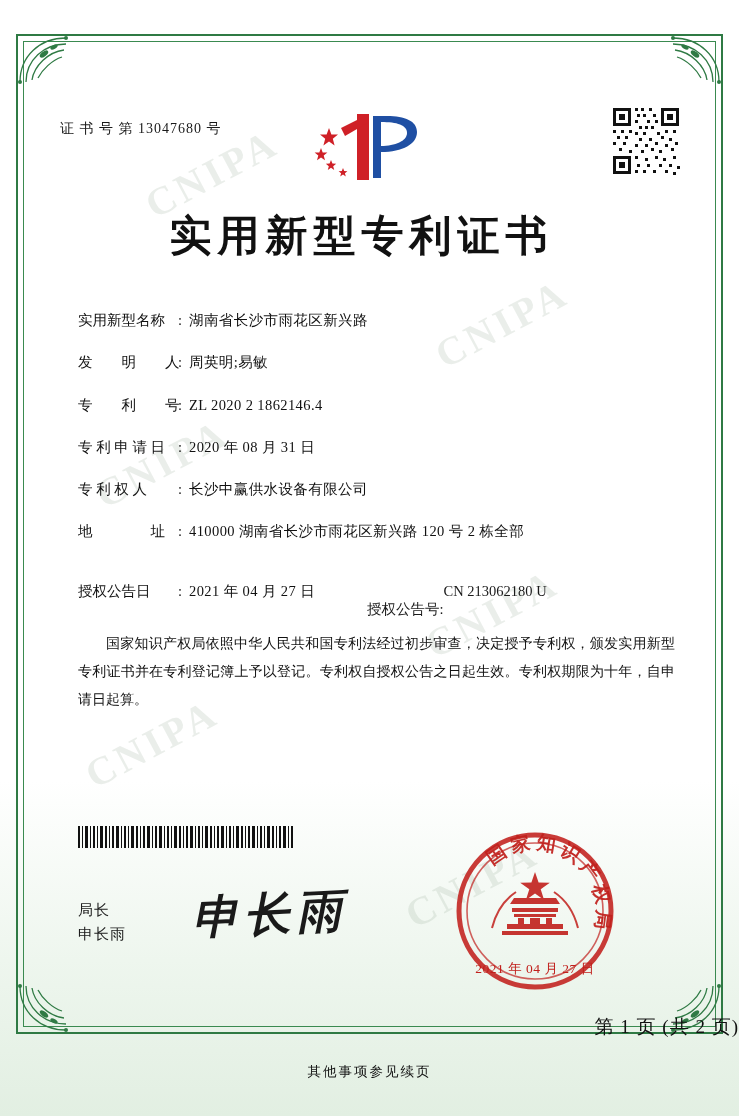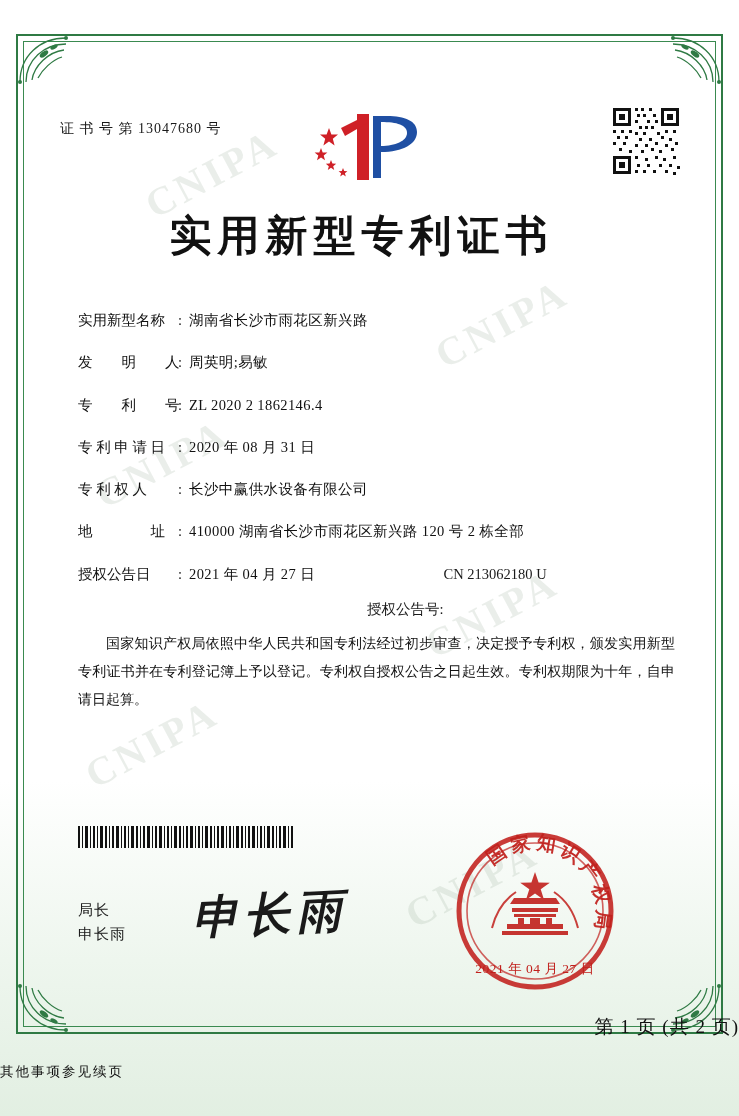--- a/index.html
+++ b/index.html
@@ -112,21 +112,21 @@
 
   
   .fields {
     position: absolute;
     left: 78px;
     right: 60px;
     top: 310px;
   }
   .field-row {
     display: flex;
-    align-items: flex-start;
+    align-items: center;
     margin-bottom: 22px;
     font-size: 14.5px;
     line-height: 1.4;
   }
   .field-label {
     width: 100px;
     flex: 0 0 100px;
     letter-spacing: 0px;
     color: #111;
     white-space: nowrap;
@@ -223,20 +223,21 @@
     top: 1014px;
     text-align: right;
     font-size: 19px;
     color: #111;
     letter-spacing: 1px;
   }
   .footer-note {
     position: absolute;
     left: 0; right: 0;
     top: 1063px;
+    text-align: center;
     font-size: 13.5px;
     color: #111;
     letter-spacing: 2px;
   }
 </style>
 </head>
 <body>
 
 <div class="certificate">
 

